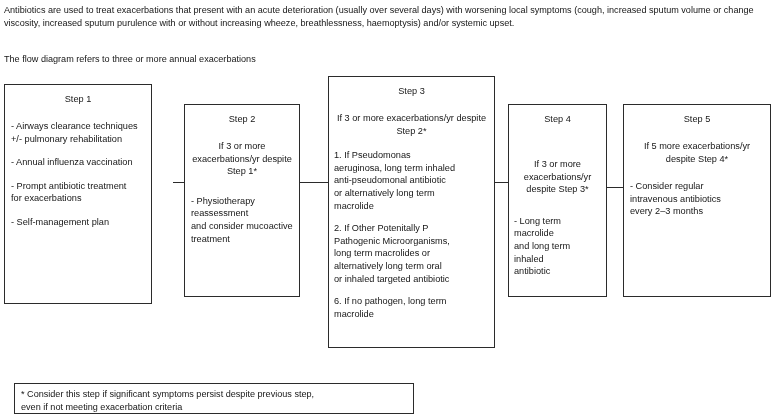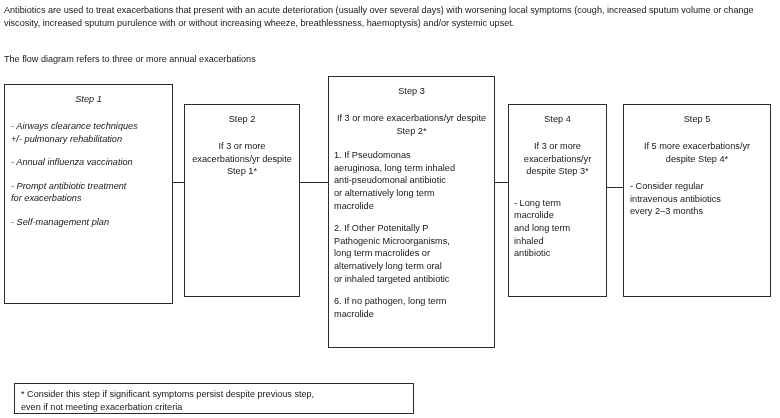--- a/index.html
+++ b/index.html
@@ -49,41 +49,41 @@
   }
   .step-body {
     font-size: 9.2px;
     line-height: 12.6px;
     color: #161616;
     white-space: pre-line;
   }
   .step-body + .step-body { margin-top: 10px; }
 
   
-  #step-box-1 { left: 4px;  top: 84px; width: 169px; height: 220px; font-style: italic; }
+  #step-box-1 { left: 4px;  top: 84px; width: 148px; height: 220px; }
   #step-box-1 .step-title    { margin: 8px 0 0 0; }
   #step-box-1 .inner         { padding: 0 6px; margin-top: 15px; }
   #step-box-1 .step-body     { margin-bottom: 11px; }
 
   
   #step-box-2 { left: 184px; top: 104px; width: 116px; height: 193px; }
   #step-box-2 .step-title     { margin: 8px 0 0 0; }
   #step-box-2 .step-condition { margin: 15px 4px 0 4px; }
   #step-box-2 .inner          { padding: 0 6px; margin-top: 17px; }
 
   
   #step-box-3 { left: 328px; top: 76px; width: 167px; height: 272px; }
   #step-box-3 .step-title     { margin: 8px 0 0 0; }
   #step-box-3 .step-condition { margin: 15px 3px 0 3px; }
   #step-box-3 .inner          { padding: 0 5px; margin-top: 12px; }
 
   
   #step-box-4 { left: 508px; top: 104px; width: 99px; height: 193px; }
   #step-box-4 .step-title     { margin: 8px 0 0 0; }
-  #step-box-4 .step-condition { margin: 15px 2px 0 2px; }
+  #step-box-4 .step-condition { margin: 33px 2px 0 2px; }
   #step-box-4 .inner          { padding: 0 5px; margin-top: 19px; }
 
   
   #step-box-5 { left: 623px; top: 104px; width: 148px; height: 193px; }
   #step-box-5 .step-title     { margin: 8px 0 0 0; }
   #step-box-5 .step-condition { margin: 15px 4px 0 4px; }
   #step-box-5 .inner          { padding: 0 6px; margin-top: 15px; }
 
   
   .connector {
@@ -134,20 +134,26 @@
   </div>
 </div>
 
 <div class="connector" id="connector-1-2"></div>
 
 <div class="step-box" id="step-box-2">
   <div class="step-title">Step 2</div>
   <div class="step-condition">If 3 or more
 exacerbations/yr
 despite Step 1*</div>
+  <div class="inner">
+    <div class="step-body">- Physiotherapy
+reassessment
+and consider mucoactive
+treatment</div>
+  </div>
 </div>
 
 <div class="connector" id="connector-2-3"></div>
 
 <div class="step-box" id="step-box-3">
   <div class="step-title">Step 3</div>
   <div class="step-condition">If 3 or more exacerbations/yr
 despite Step 2*</div>
   <div class="inner">
     <div class="step-body">1. If Pseudomonas

